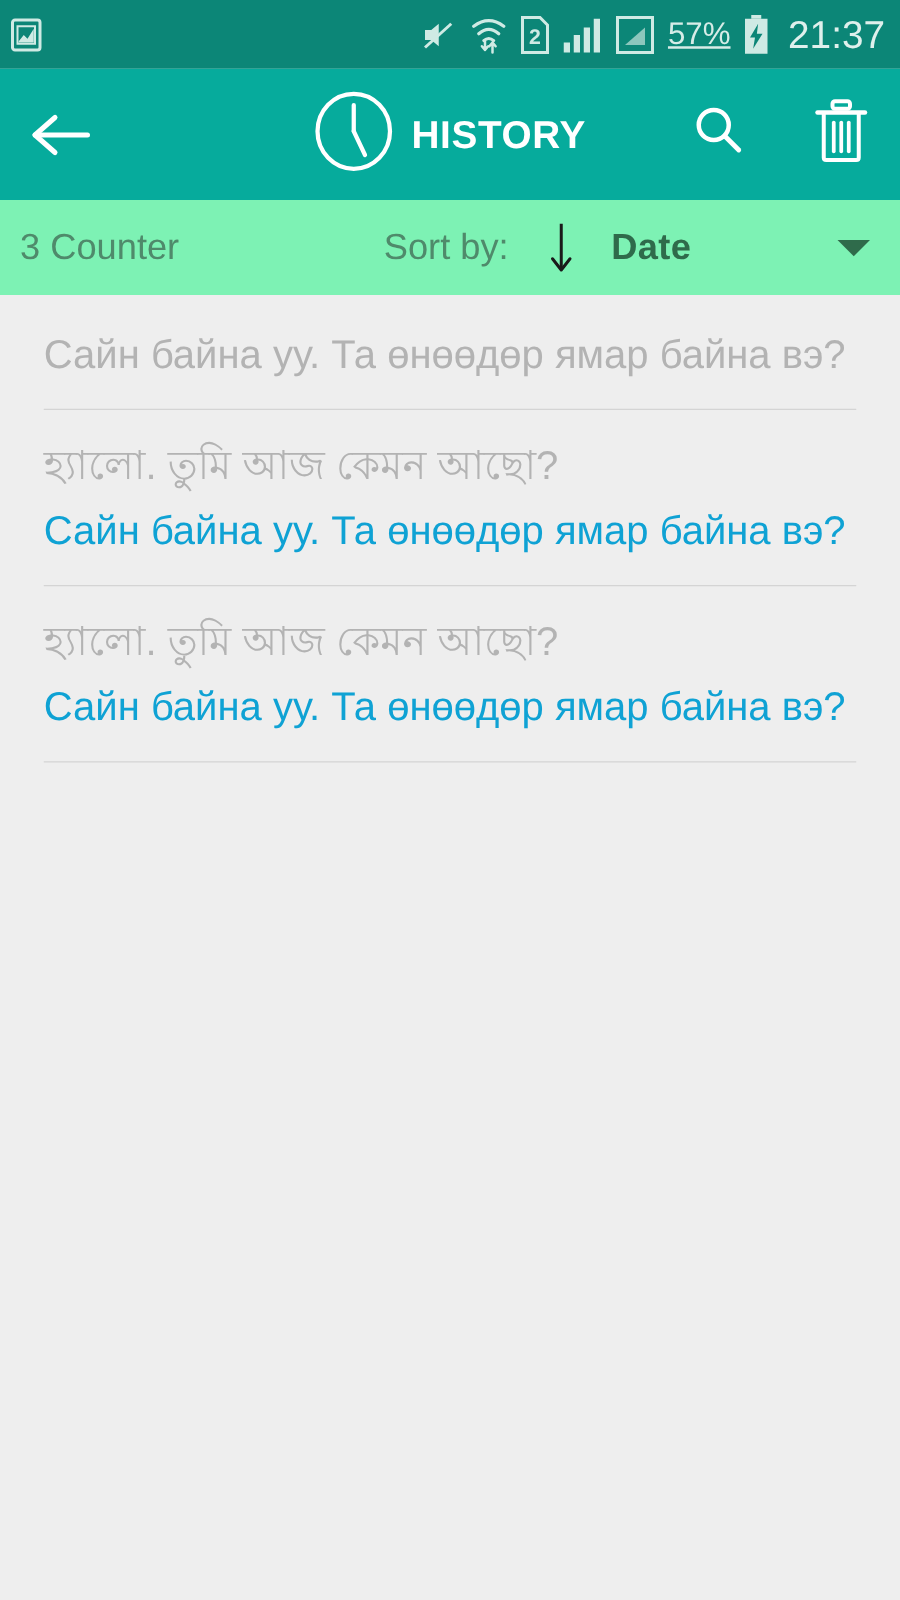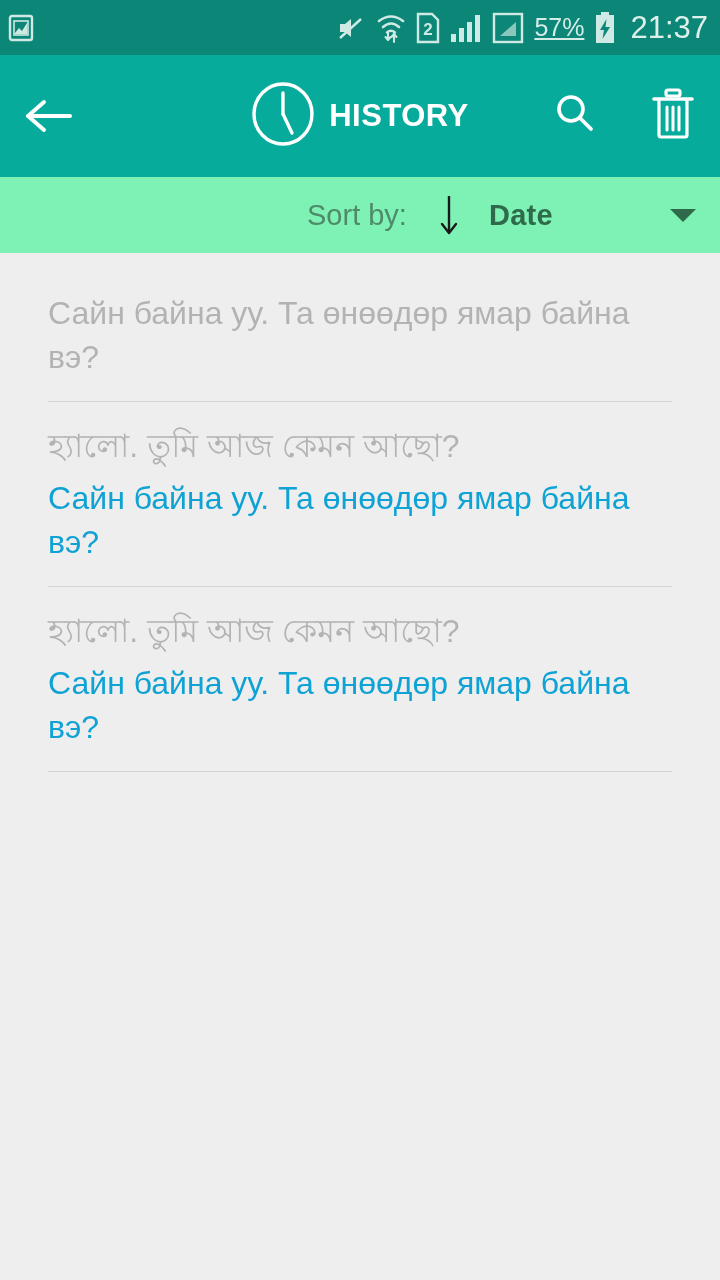--- a/index.html
+++ b/index.html
@@ -26,21 +26,21 @@
     font-family:"Liberation Sans", sans-serif;
     text-decoration:underline;
   }
   .sb-clock {
     font-size:31px; color:#dff0ec; letter-spacing:0px; margin-left:4px;
     font-family:Liberation Sans, sans-serif;
   }
 
   
   .appbar {
-    height:122px; background:#06ab9c;
+    height:105px; background:#06ab9c;
     display:flex; align-items:center;
     padding:0 24px 0 20px;
     position:relative;
   }
   .appbar-back { width:60px; display:flex; align-items:center; }
   .appbar-center {
     position:absolute; left:0; right:0;
     display:flex; align-items:center; justify-content:center;
     gap:14px; pointer-events:none;
   }
@@ -64,21 +64,21 @@
     margin-left:auto; display:flex; align-items:center; gap:17px;
   }
   .sort-label { font-size:29px; color:#4f8a6b; }
   .sort-arrow { margin:0 12px 0 14px; display:flex; align-items:center; }
   .sort-value {
     font-size:29px; font-weight:bold; color:#2f6b4b; letter-spacing:0.3px;
   }
   .sort-caret { margin-left:98px; display:flex; align-items:center; }
 
   
-  .list { padding:16px; }
+  .list { padding:3px; }
   .entry { padding:22px 32px 0 32px; }
   .entry-source {
     font-size:32px; line-height:44px; color:#b3b3b3;
     font-family:"Liberation Sans", sans-serif;
     word-wrap:break-word;
   }
   .entry-target {
     font-size:32px; line-height:44px; color:#0fa2d4;
     margin-top:8px;
     font-family:"Liberation Sans", sans-serif;
@@ -193,20 +193,21 @@
           <path d="M9 13 L9 48 Q9 50 11 50 L35 50 Q37 50 37 48 L37 13" fill="none" stroke="#ffffff" stroke-width="3.2" stroke-linejoin="round"></path>
           <line x1="17" y1="20" x2="17" y2="43" stroke="#ffffff" stroke-width="3" stroke-linecap="round"></line>
           <line x1="23" y1="20" x2="23" y2="43" stroke="#ffffff" stroke-width="3" stroke-linecap="round"></line>
           <line x1="29" y1="20" x2="29" y2="43" stroke="#ffffff" stroke-width="3" stroke-linecap="round"></line>
         </svg>
       </span>
     </div>
   </div>
 
   <div class="sortbar">
+    <span class="counter">3 Counter</span>
 
     <div class="sort-group">
       <span class="sort-label">Sort by:</span>
       <span class="sort-arrow">
         <svg width="22" height="46" viewBox="0 0 22 46">
           <line x1="11" y1="4" x2="11" y2="40" stroke="#1a1a1a" stroke-width="2.4"></line>
           <polyline points="4,32 11,41 18,32" fill="none" stroke="#1a1a1a" stroke-width="2.4" stroke-linecap="round" stroke-linejoin="round"></polyline>
         </svg>
       </span>
       <span class="sort-value">Date</span>

